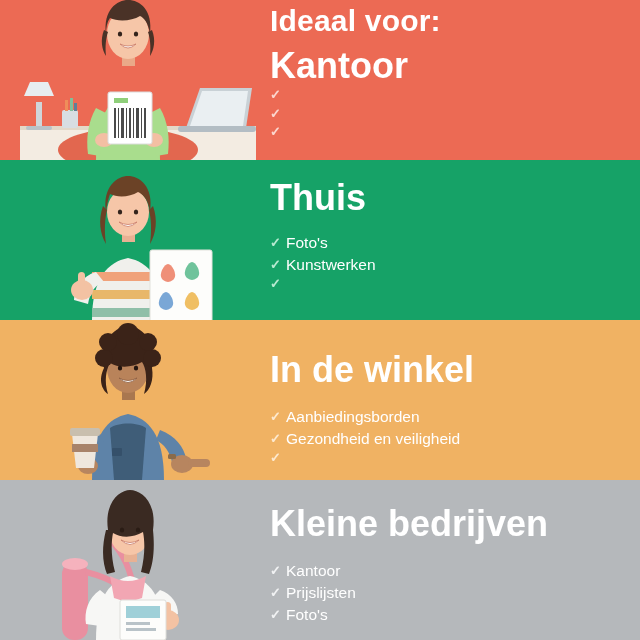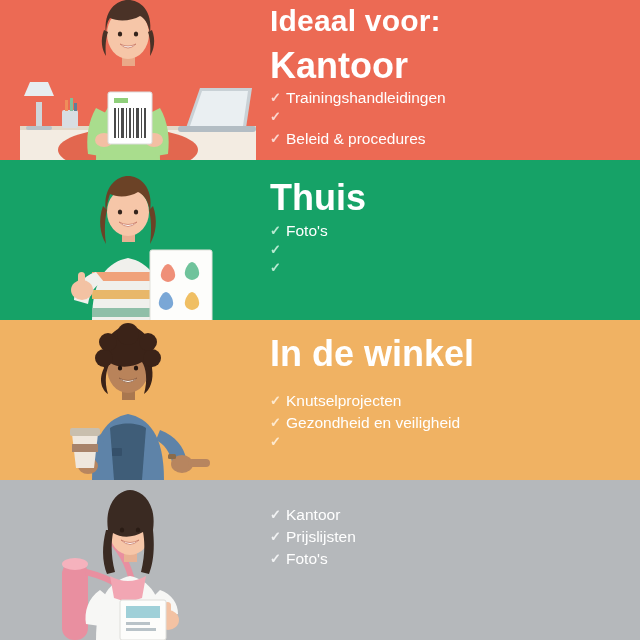--- a/index.html
+++ b/index.html
@@ -78,22 +78,22 @@
   
   .band-1 .check { color: #fbd7cf; }
   .band-2 .check { color: #b8ead1; }
   .band-3 .check { color: #fde9cf; }
   .band-4 .check { color: #f1f2f3; }
 
   
   .band-1 .content { padding-top: 4px; }
   .band-1 .headline { margin-bottom: 8px; }
   .band-2 .content { padding-top: 18px; }
-  .band-2 .main-title { margin-bottom: 2px; }
-  .band-3 .content { padding-top: 14px; }
+  .band-2 .main-title { margin-bottom: 14px; }
+  .band-3 .content { padding-top: 30px; }
   .band-3 .main-title { margin-bottom: 16px; }
   .band-4 .content { padding-top: 24px; }
   .band-4 .main-title { margin-bottom: 16px; }
 </style>
 </head>
 <body>
 
 <div class="poster">
 
   <section class="band band-1">
@@ -153,28 +153,26 @@
         <ellipse cx="136" cy="34" rx="2.2" ry="2.6" fill="#33231c"></ellipse>
         <path d="M120 44 q8 8 16 0 q-8 4 -16 0 z" fill="#ffffff" stroke="#c97a66" stroke-width="0.8"></path>
       </svg>
     </div>
     <div class="content">
       <div class="headline">Ideaal voor:</div>
       <div class="main-title">Kantoor</div>
       <ul class="bullets">
         <li>
             <span class="check">✓</span>
-            <span>Trainingshandleidingen</span>
-          </li>
-        <li>
-            <span class="check">✓</span>
-          </li>
-        <li>
-            <span class="check">✓</span>
-            <span>Beleid &amp; procedures</span>
+          </li>
+        <li>
+            <span class="check">✓</span>
+          </li>
+        <li>
+            <span class="check">✓</span>
           </li>
       </ul>
     </div>
   </section>
 
   <section class="band band-2">
     <div class="photo">
       <svg viewBox="0 0 256 160" preserveAspectRatio="xMidYMax meet">
 
         <path d="M92 160 c0 -42 16 -58 36 -62 c20 4 36 20 36 62 z" fill="#f0f0ec"></path>
@@ -210,20 +208,21 @@
     </div>
     <div class="content">
       <div class="main-title">Thuis</div>
       <ul class="bullets">
         <li>
             <span class="check">✓</span>
             <span>Foto's</span>
           </li>
         <li>
             <span class="check">✓</span>
+            <span>Kunstwerken</span>
           </li>
         <li>
             <span class="check">✓</span>
           </li>
       </ul>
     </div>
   </section>
 
   <section class="band band-3">
     <div class="photo">
@@ -260,21 +259,21 @@
         <ellipse cx="120" cy="48" rx="2.2" ry="2.6" fill="#241610"></ellipse>
         <ellipse cx="136" cy="48" rx="2.2" ry="2.6" fill="#241610"></ellipse>
         <path d="M119 58 q9 9 18 0 q-9 5 -18 0 z" fill="#ffffff" stroke="#8c5a3c" stroke-width="0.8"></path>
       </svg>
     </div>
     <div class="content">
       <div class="main-title">In de winkel</div>
       <ul class="bullets">
         <li>
             <span class="check">✓</span>
-            <span>Knutselprojecten</span>
+            <span>Aanbiedingsborden</span>
           </li>
         <li>
             <span class="check">✓</span>
             <span>Gezondheid en veiligheid</span>
           </li>
         <li>
             <span class="check">✓</span>
           </li>
       </ul>
     </div>
@@ -310,20 +309,21 @@
         <ellipse cx="130" cy="50" rx="21" ry="25" fill="#f6c6a8"></ellipse>
 
         <path d="M108 50 c-4 -28 12 -40 22 -40 c11 0 27 12 23 40 c2 20 0 34 -4 44 l-8 -2 c4 -16 4 -30 2 -40 c-10 6 -22 6 -30 1 c-2 10 -2 24 2 39 l-8 2 c-4 -10 -6 -24 -1 -44 z" fill="#3a2a22"></path>
 
         <ellipse cx="122" cy="50" rx="2.2" ry="2.6" fill="#2a1c15"></ellipse>
         <ellipse cx="138" cy="50" rx="2.2" ry="2.6" fill="#2a1c15"></ellipse>
         <path d="M121 60 q9 9 18 0 q-9 5 -18 0 z" fill="#ffffff" stroke="#c97a66" stroke-width="0.8"></path>
       </svg>
     </div>
     <div class="content">
+      <div class="main-title">Kleine bedrijven</div>
       <ul class="bullets">
         <li>
             <span class="check">✓</span>
             <span>Kantoor</span>
           </li>
         <li>
             <span class="check">✓</span>
             <span>Prijslijsten</span>
           </li>
         <li>

